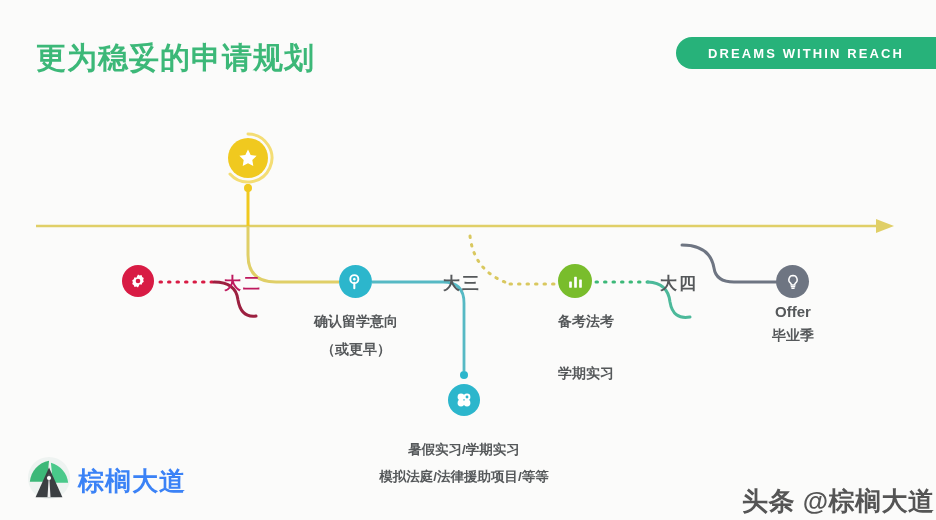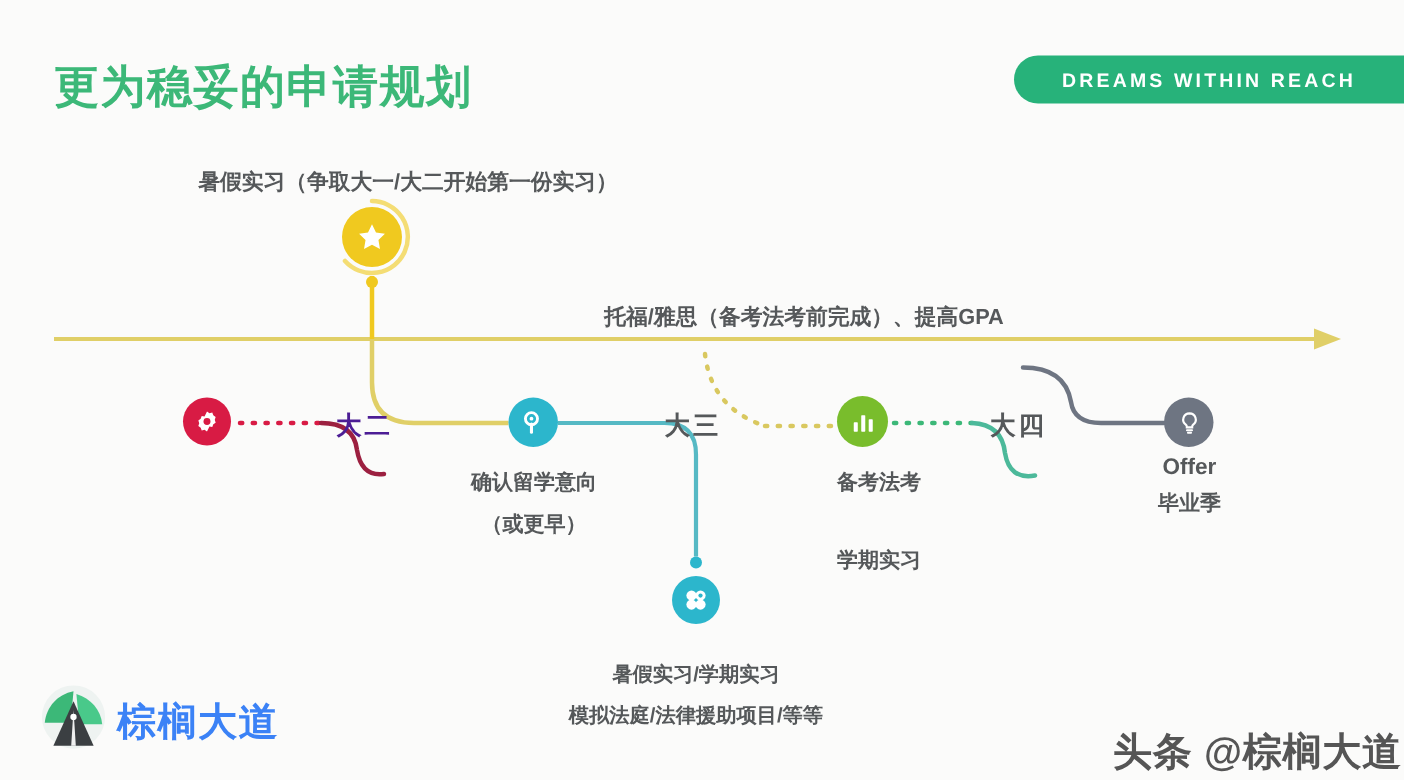--- a/index.html
+++ b/index.html
@@ -36,21 +36,21 @@
   .txt{
     position:absolute;
     color:#55585a;
     font-weight:bold;
     white-space:nowrap;
   }
   .txt.c{transform:translateX(-50%);}
 
   .lbl-top     {left:272px;top:112px;font-size:14.5px;}
   .lbl-axis    {left:536px;top:202px;font-size:14.5px;}
-  .lbl-y2      {left:243px;top:272px;font-size:17px;letter-spacing:2px;color:#4c1d95;}
+  .lbl-y2      {left:243px;top:272px;font-size:17px;letter-spacing:2px;color:#be185d;}
   .lbl-y3      {left:462px;top:272px;font-size:17px;letter-spacing:2px;color:#55585a;}
   .lbl-y4      {left:679px;top:272px;font-size:17px;letter-spacing:2px;color:#55585a;}
 
   .blk-blue-1  {left:356px;top:313px;font-size:14px;}
   .blk-blue-2  {left:356px;top:341px;font-size:14px;}
 
   .blk-green-1 {left:586px;top:313px;font-size:14px;font-family:Liberation Mono, monospace;}
   .blk-green-2 {left:586px;top:339px;font-size:14px;}
   .blk-green-3 {left:586px;top:365px;font-size:14px;text-align:center;}
 
@@ -126,33 +126,31 @@
     </g>
 
     <g>
       <line x1="596" y1="282" x2="648" y2="282" stroke="#3cb878" stroke-width="3" stroke-linecap="round" stroke-dasharray="1.5 7"></line>
       <path d="M648 282 Q668 283 670 302 Q673 320 690 317" fill="none" stroke="#4cb99a" stroke-width="3" stroke-linecap="round"></path>
     </g>
 
     <path d="M682 245 Q710 245 714 268 Q716 282 734 282 L776 282" fill="none" stroke="#6e7582" stroke-width="3" stroke-linecap="round"></path>
   </svg>
 
-  <div class="txt lbl-top c">暑假实习（争取大一/大二开始第一份实习）</div>
 
   <svg style="position:absolute;left:220px;top:130px;width:56px;height:56px;">
     <path d="M28 4 A24 24 0 1 1 10 44" fill="none" stroke="#f4dd74" stroke-width="3" stroke-linecap="round"></path>
   </svg>
   <div class="node node-star">
     <svg width="22" height="22" viewBox="0 0 24 24">
       <path fill="#ffffff" d="M12 2.8l2.9 5.9 6.5.95-4.7 4.6 1.1 6.5L12 17.7l-5.8 3.05 1.1-6.5-4.7-4.6 6.5-.95z"></path>
     </svg>
   </div>
   <div class="dot dot-star"></div>
 
-  <div class="txt lbl-axis c">托福/雅思（备考法考前完成）、提高GPA</div>
 
   <div class="node node-gear">
     <svg width="18" height="18" viewBox="0 0 24 24">
       <path fill="#ffffff" d="M12 3.2l2.2 1.4 2.5-.5.9 2.4 2.1 1.5-.8 2.5.8 2.5-2.1 1.5-.9 2.4-2.5-.5L12 20.8l-2.2-1.4-2.5.5-.9-2.4-2.1-1.5.8-2.5-.8-2.5 2.1-1.5.9-2.4 2.5.5z"></path>
       <circle cx="12" cy="12" r="3.1" fill="#d81b44"></circle>
     </svg>
   </div>
 
   <div class="txt lbl-y2 c">大二</div>
   <div class="txt lbl-y3 c">大三</div>

